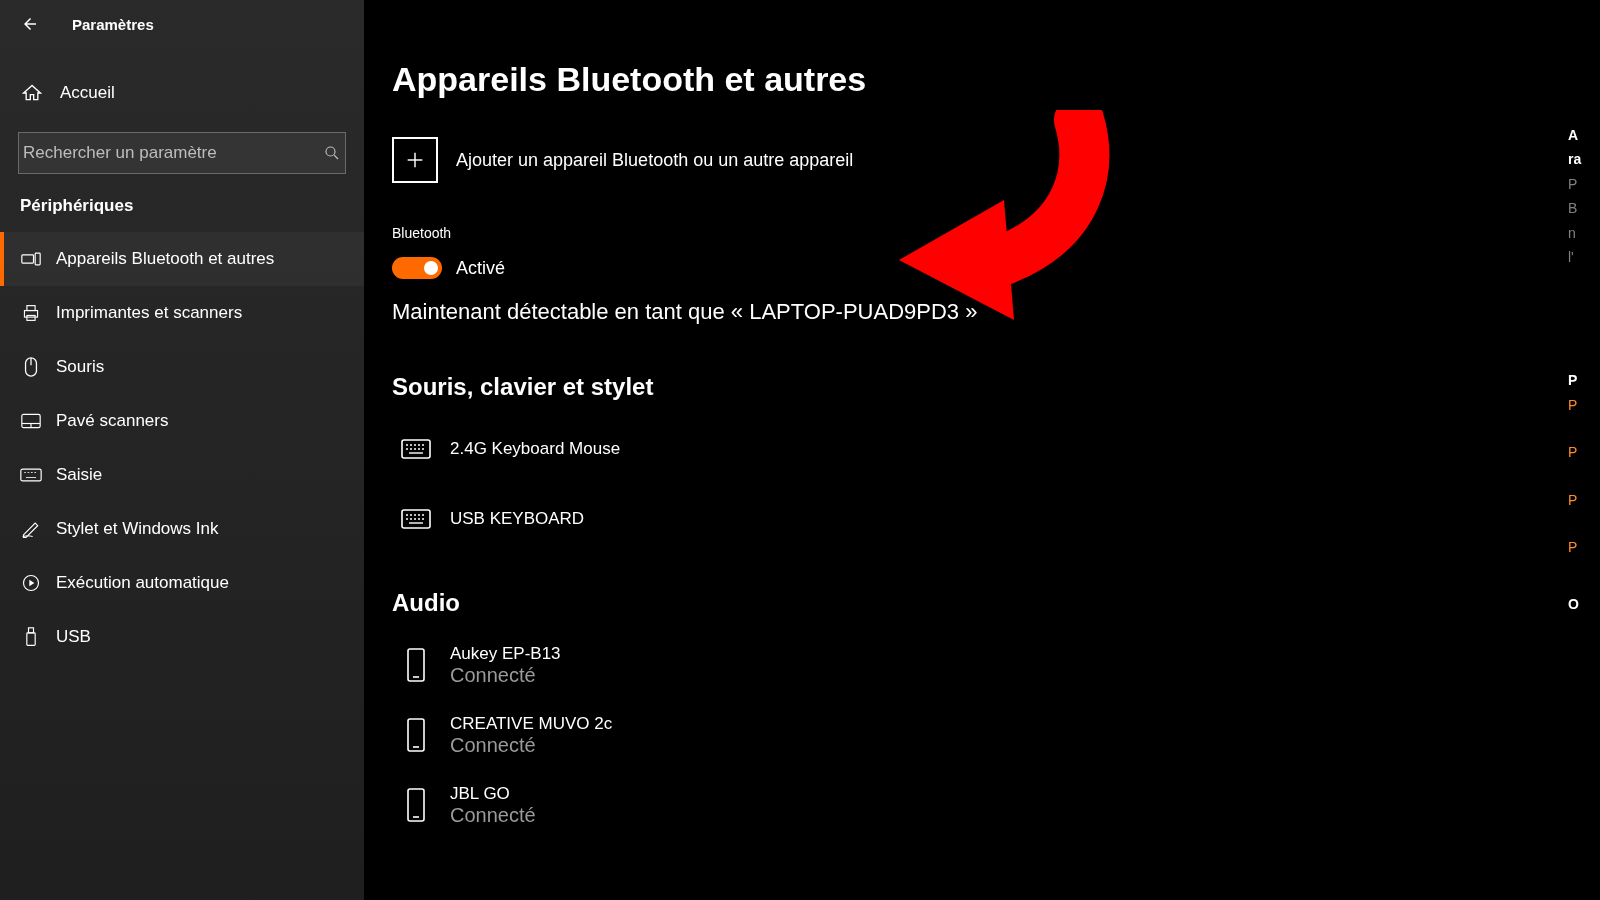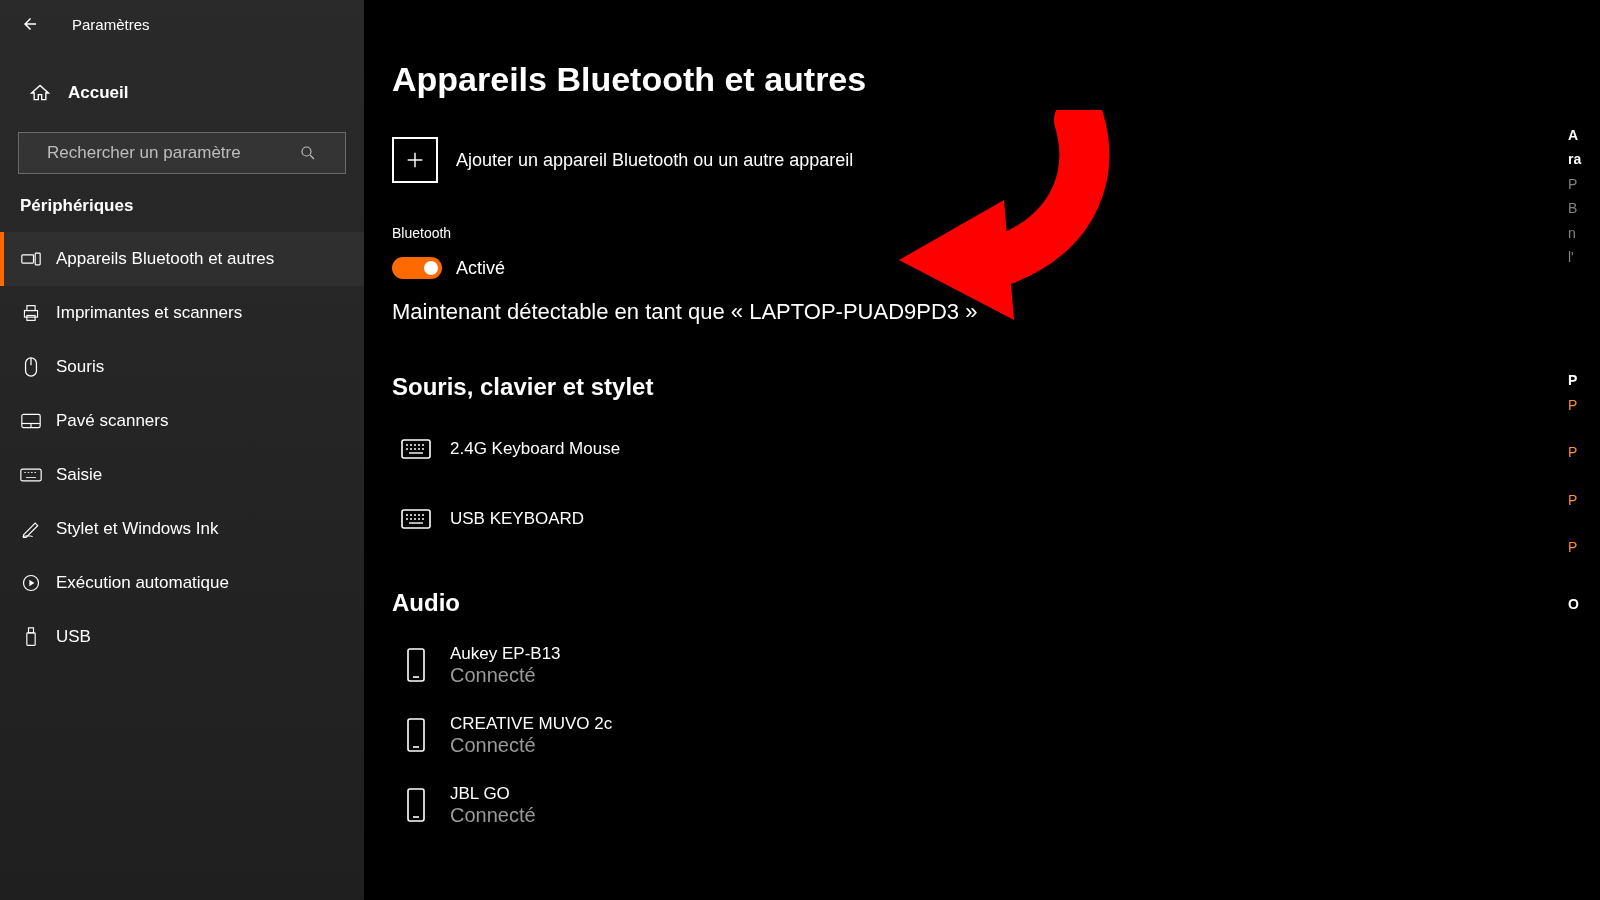--- a/index.html
+++ b/index.html
@@ -2,24 +2,24 @@
 <html><head>
 <meta charset="utf-8">
 <style>
   * { box-sizing: border-box; margin: 0; padding: 0; }
   html, body { width: 1600px; height: 900px; overflow: hidden; font-family: "Segoe UI", Arial, sans-serif; background:#000; color:#fff; }
   .app { display:flex; width:100%; height:100%; }
   
   .sidebar { width:364px; height:100%; background:linear-gradient(#2a2a2a,#1f1f1f); padding:0; position:relative; }
   .header-row { display:flex; align-items:center; height:48px; padding-left:20px; }
   .back-btn { width:20px; height:20px; display:flex; align-items:center; justify-content:center; cursor:pointer; }
-  .title { font-size:15px; margin-left:32px; color:#fff; font-weight:400; }
-  .home-row { display:flex; align-items:center; height:54px; padding-left:30px; margin-top:18px; cursor:pointer;font-weight:bold; }
+  .title { font-size:15px; margin-left:32px; color:#fff; font-weight:700; }
+  .home-row { display:flex; align-items:center; height:54px; padding-left:22px; margin-top:18px; cursor:pointer; }
   .home-row span { margin-left:18px; font-size:17px; }
-  .search-box { margin:12px 18px 0 18px; height:42px; border:1px solid #6a6a6a; background:rgba(60,60,60,0.6); display:flex; align-items:center; padding:0 28px; }
+  .search-box { margin:12px 18px 0 18px; height:42px; border:1px solid #6a6a6a; background:rgba(60,60,60,0.6); display:flex; align-items:center; padding:0 4px; }
   .search-box input { flex:1; background:transparent; border:none; outline:none; color:#ccc; font-size:17px; }
   .search-box input::placeholder { color:#bdbdbd; }
   .category { padding:22px 31px 10px 20px; font-size:17px; font-weight:600; color:#fff; }
   .nav { margin-top:6px; }
   .nav-item { display:flex; align-items:center; height:54px; padding-left:20px; cursor:pointer; position:relative; }
   .nav-item.active::before { content:""; position:absolute; left:0; top:0; width:4px; height:100%; background:#ff6a00; }
   .nav-item.active { background:rgba(255,255,255,0.04); }
   .nav-item .icon-slot { width:22px; display:flex; align-items:center; justify-content:center; }
   .nav-item span.label { margin-left:14px; font-size:17px; color:#fff; }
   

